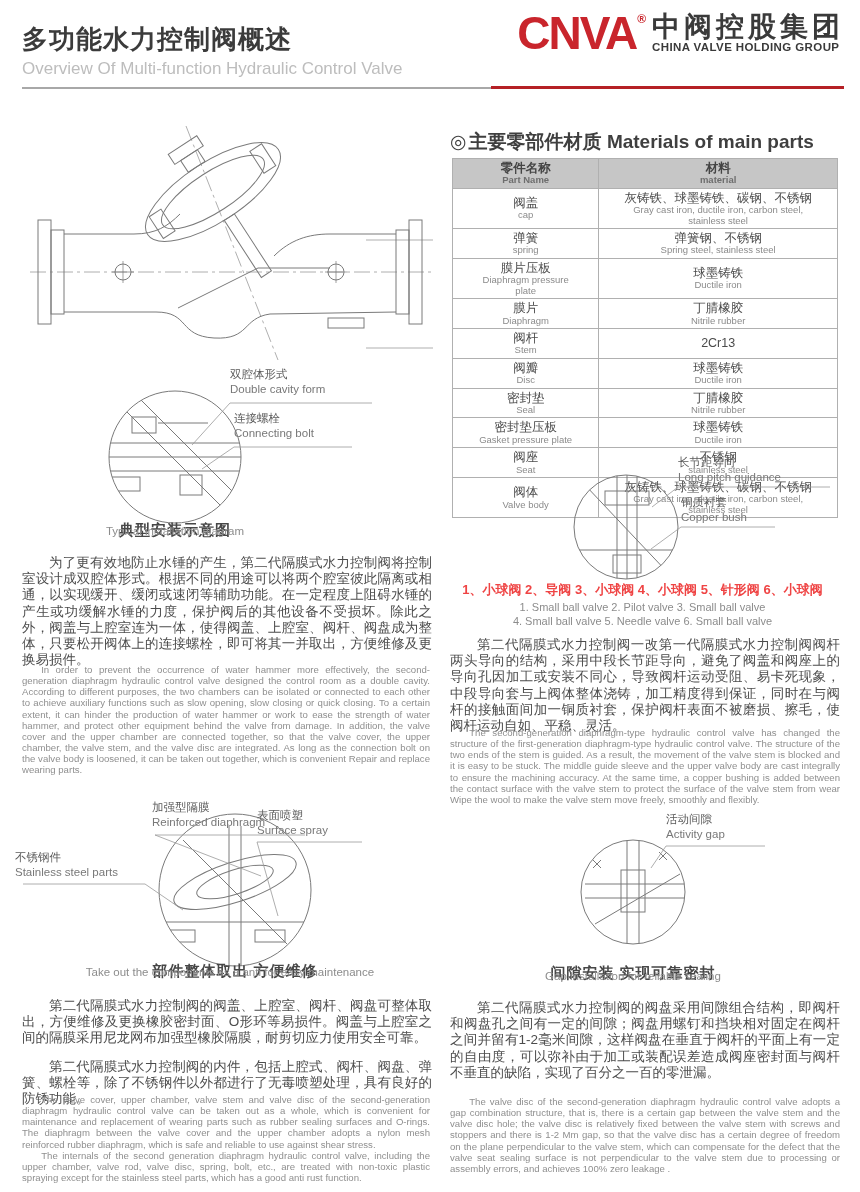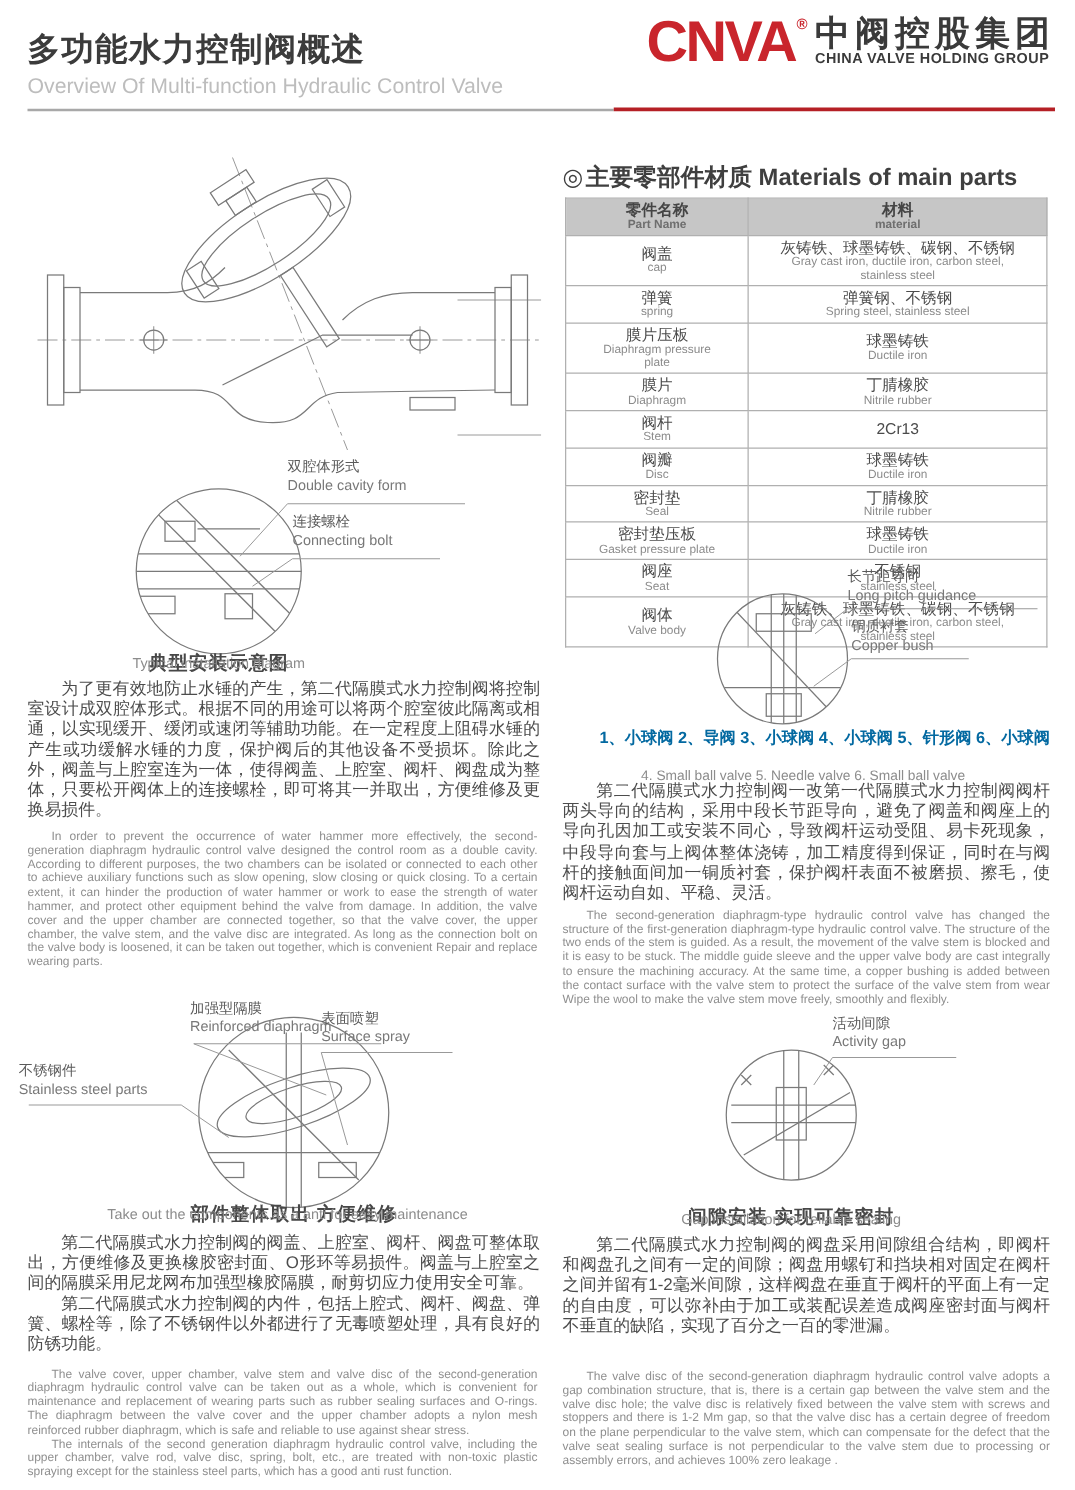--- a/index.html
+++ b/index.html
@@ -14,21 +14,21 @@
   .logo-brand { font-size:46px; font-weight:800; color:#c9252c; line-height:0.95; letter-spacing:-2px; }
   .logo-reg { font-size:12px; color:#c9252c; font-weight:bold; margin:0 6px 0 1px; }
   .logo-cn { font-size:28px; font-weight:bold; color:#3a3a3a; letter-spacing:4px; line-height:1.05; }
   .logo-en { font-size:11.5px; font-weight:bold; color:#3a3a3a; letter-spacing:0.4px; }
   .divider { position:absolute; left:22px; right:16px; top:86px; display:flex; align-items:center; }
   .divider-gray { width:57%; height:2px; background:#a8a8a8; }
   .divider-red { flex:1; height:3px; background:#b52025; }
 
   
   .cnp { position:absolute; font-size:13.5px; line-height:1.2; color:#4c4c4c; text-align:justify; }
-  .cnp p { text-indent:2em; }
+  .cnp p { text-indent:2em;margin-top:12px; }
   .enp { position:absolute; font-size:9.6px; line-height:1.16; color:#8f8f8f; text-align:justify; }
   .enp p { text-indent:2em; }
 
   
   .sec-head { position:absolute; left:450px; top:129px; font-size:19px; font-weight:bold; color:#3f3f3f; white-space:nowrap; }
   .sec-head .bullet { font-weight:normal; margin-right:2px; }
 
   
   table.materials { position:absolute; left:452px; top:158px; width:386px; border-collapse:collapse; table-layout:fixed; }
   table.materials th, table.materials td { border:1px solid #b0b0b0; padding:2px 19px; text-align:center; vertical-align:middle; }
@@ -41,21 +41,21 @@
 
   
   .diag { position:absolute; }
   .diag svg { position:absolute; left:0; top:0; }
   .callout { position:absolute; white-space:nowrap; }
   .callout .cn { font-size:11.5px; color:#5a5a5a; line-height:1.3; }
   .callout .en { font-size:11.5px; color:#787878; line-height:1.3; }
   .callout.right-align { text-align:left; }
   .cap-cn { position:absolute; font-size:15px; font-weight:bold; color:#474747; text-align:center; letter-spacing:1px;margin-top:16px; }
   .cap-en { position:absolute; font-size:11.5px; color:#8c8c8c; text-align:center; }
-  .cap-list-cn { position:absolute; font-size:13px; font-weight:bold; color:#0369a1; text-align:right; white-space:nowrap; }
+  .cap-list-cn { position:absolute; font-size:13px; font-weight:bold; color:#ef4444; text-align:center; white-space:nowrap; }
   .cap-list-en { position:absolute; font-size:11px; color:#8c8c8c; text-align:center; }
 
   .lineart { stroke:#7a7a7a; fill:none; stroke-width:1; }
   .thin { stroke:#9a9a9a; stroke-width:0.8; }
   .leader { stroke:#999999; fill:none; stroke-width:0.8; }
 </style>
 </head>
 <body>
 
 <div class="page">
@@ -347,20 +347,21 @@
     </svg>
     <div class="callout" style="left:233px; top:0px;">
       <div class="cn">长节距导向</div>
       <div class="en">Long pitch guidance</div>
     </div>
     <div class="callout" style="left:236px; top:40px;">
       <div class="cn">铜质衬套</div>
       <div class="en">Copper bush</div>
     </div>
     <div class="cap-list-cn" style="left:0px; top:126px; width:395px;">1、小球阀  2、导阀  3、小球阀  4、小球阀  5、针形阀  6、小球阀</div>
+    <div class="cap-list-en" style="left:0px; top:146px; width:395px;">1. Small ball valve 2. Pilot valve 3. Small ball valve</div>
     <div class="cap-list-en" style="left:0px; top:160px; width:395px;">4. Small ball valve 5. Needle valve 6. Small ball valve</div>
   </div>
 
   <div class="cnp" style="left:450px; top:625px; width:390px;">
     <p>第二代隔膜式水力控制阀一改第一代隔膜式水力控制阀阀杆两头导向的结构，采用中段长节距导向，避免了阀盖和阀座上的导向孔因加工或安装不同心，导致阀杆运动受阻、易卡死现象，中段导向套与上阀体整体浇铸，加工精度得到保证，同时在与阀杆的接触面间加一铜质衬套，保护阀杆表面不被磨损、擦毛，使阀杆运动自如、平稳、灵活。</p>
   </div>
   <div class="enp" style="left:450px; top:727px; width:390px;">
     <p>The second-generation diaphragm-type hydraulic control valve has changed the structure of the first-generation diaphragm-type hydraulic control valve. The structure of the two ends of the stem is guided. As a result, the movement of the valve stem is blocked and it is easy to be stuck. The middle guide sleeve and the upper valve body are cast integrally to ensure the machining accuracy. At the same time, a copper bushing is added between the contact surface with the valve stem to protect the surface of the valve stem from wear Wipe the wool to make the valve stem move freely, smoothly and flexibly.</p>
   </div>
 

